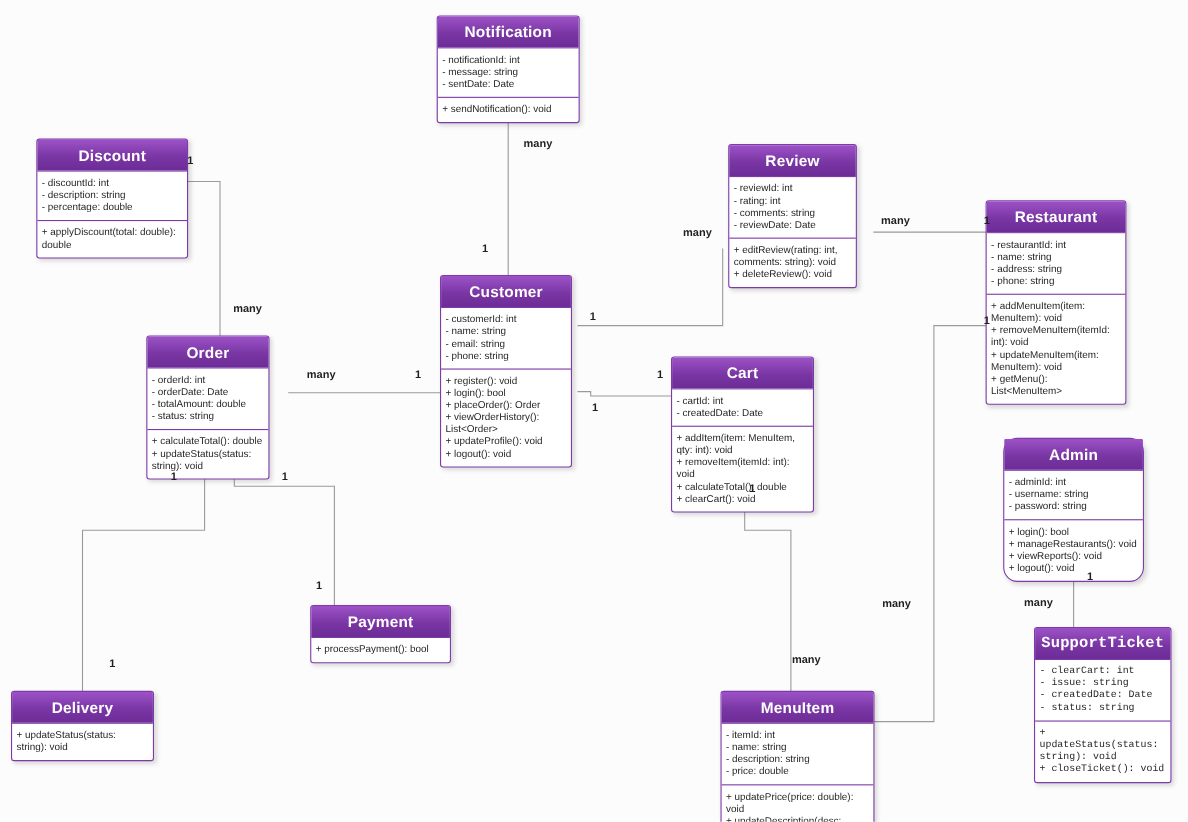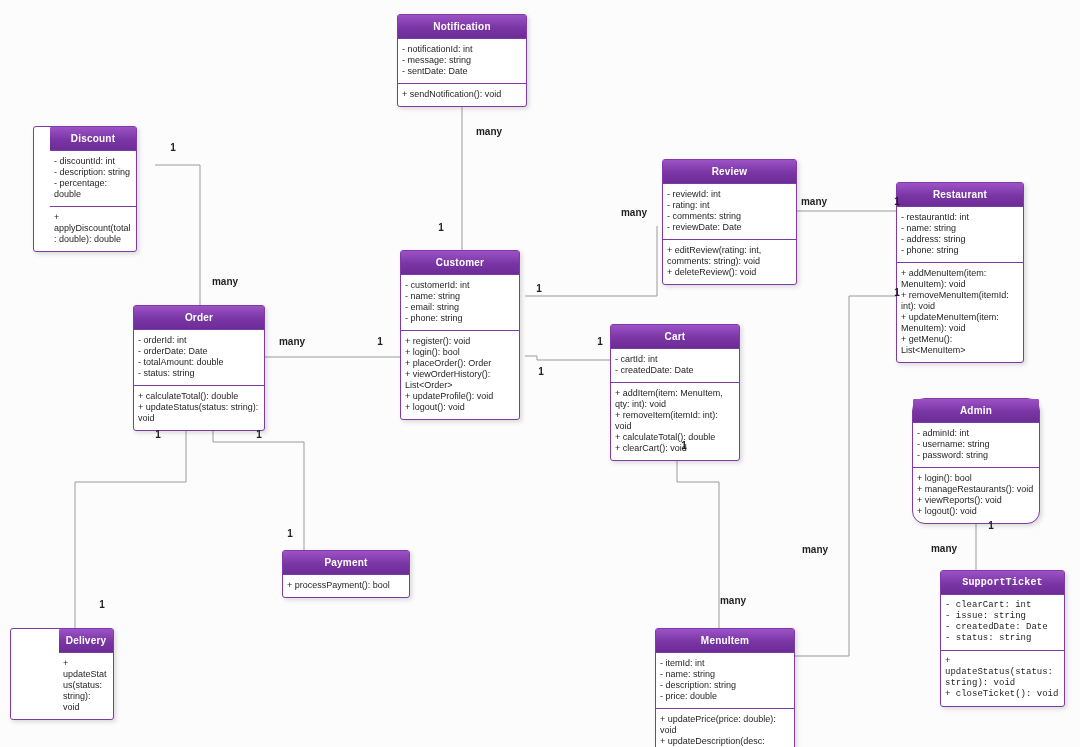--- a/index.html
+++ b/index.html
@@ -24,21 +24,21 @@
     background: #ffffff;
     border: 1.5px solid #7d3aa8;
     border-radius: 3px;
     box-shadow: 2px 2px 4px rgba(60,60,60,0.18);
     box-sizing: border-box;
   }
   .uml-header {
     background: linear-gradient(180deg, #9c52c6 0%, #7a36a4 55%, #6c2c96 100%);
     color: #ffffff;
     font-weight: bold;
-    font-size: 10px;
+    font-size: 14px;
     text-align: center;
     padding: 6px 4px;
     border-radius: 1px 1px 0 0;
     letter-spacing: 0.2px;
   }
   .uml-attrs {
     padding: 5px 4px 6px 4px;
     border-top: 1.5px solid #7d3aa8;
   }
   .uml-methods {
@@ -83,32 +83,32 @@
         <div class="uml-header">Notification</div>
         <div class="uml-attrs">
           <div class="uml-line">- notificationId: int</div>
           <div class="uml-line">- message: string</div>
           <div class="uml-line">- sentDate: Date</div>
         </div>
         <div class="uml-methods">
           <div class="uml-line">+ sendNotification(): void</div>
         </div>
       </div>
-      <div class="uml-class" style="left: 33px; top: 126px; width: 104px; padding-left: 16px;">
+      <div class="uml-class" style="left: 33px; top: 126px; width: 138px;">
         <div class="uml-header">Discount</div>
         <div class="uml-attrs">
           <div class="uml-line">- discountId: int</div>
           <div class="uml-line">- description: string</div>
           <div class="uml-line">- percentage: double</div>
         </div>
         <div class="uml-methods">
           <div class="uml-line">+ applyDiscount(total: double): double</div>
         </div>
       </div>
-      <div class="uml-class" style="left: 662px; top: 131px; width: 135px; margin-top: 28px;">
+      <div class="uml-class" style="left: 662px; top: 131px; width: 117px;">
         <div class="uml-header">Review</div>
         <div class="uml-attrs">
           <div class="uml-line">- reviewId: int</div>
           <div class="uml-line">- rating: int</div>
           <div class="uml-line">- comments: string</div>
           <div class="uml-line">- reviewDate: Date</div>
         </div>
         <div class="uml-methods">
           <div class="uml-line">+ editReview(rating: int, comments: string): void</div>
           <div class="uml-line">+ deleteReview(): void</div>
@@ -139,21 +139,21 @@
         </div>
         <div class="uml-methods">
           <div class="uml-line">+ register(): void</div>
           <div class="uml-line">+ login(): bool</div>
           <div class="uml-line">+ placeOrder(): Order</div>
           <div class="uml-line">+ viewOrderHistory(): List&lt;Order&gt;</div>
           <div class="uml-line">+ updateProfile(): void</div>
           <div class="uml-line">+ logout(): void</div>
         </div>
       </div>
-      <div class="uml-class" style="left: 133px; top: 305px; width: 132px;">
+      <div class="uml-class" style="left: 133px; top: 305px; width: 112px;">
         <div class="uml-header">Order</div>
         <div class="uml-attrs">
           <div class="uml-line">- orderId: int</div>
           <div class="uml-line">- orderDate: Date</div>
           <div class="uml-line">- totalAmount: double</div>
           <div class="uml-line">- status: string</div>
         </div>
         <div class="uml-methods">
           <div class="uml-line">+ calculateTotal(): double</div>
           <div class="uml-line">+ updateStatus(status: string): void</div>
@@ -185,21 +185,21 @@
           <div class="uml-line">+ viewReports(): void</div>
           <div class="uml-line">+ logout(): void</div>
         </div>
       </div>
       <div class="uml-class" style="left: 282px; top: 550px; width: 128px;">
         <div class="uml-header">Payment</div>
         <div class="uml-methods">
           <div class="uml-line">+ processPayment(): bool</div>
         </div>
       </div>
-      <div class="uml-class" style="left: 10px; top: 628px; width: 104px; padding-left: 48px;">
+      <div class="uml-class" style="left: 10px; top: 628px; width: 130px;">
         <div class="uml-header">Delivery</div>
         <div class="uml-methods">
           <div class="uml-line">+ updateStatus(status: string): void</div>
         </div>
       </div>
       <div class="uml-class" style="left: 655px; top: 628px; width: 140px;">
         <div class="uml-header">MenuItem</div>
         <div class="uml-attrs">
           <div class="uml-line">- itemId: int</div>
           <div class="uml-line">- name: string</div>

